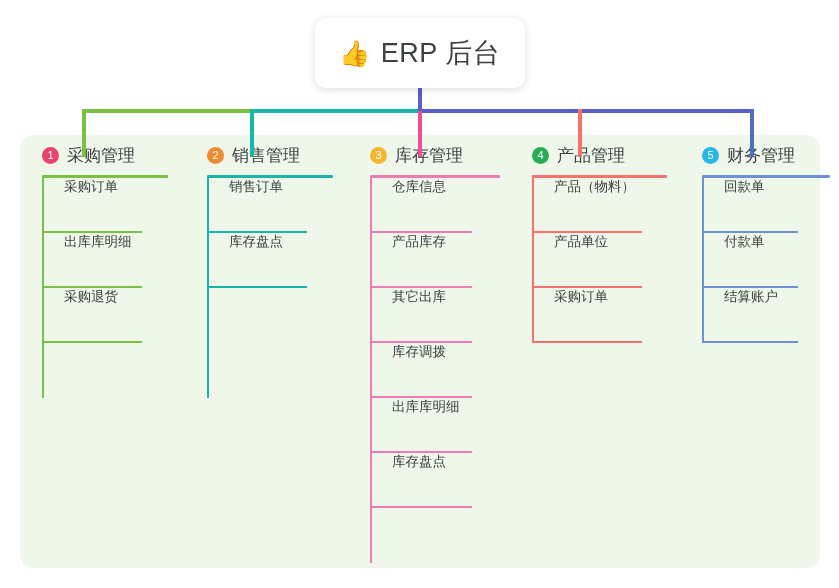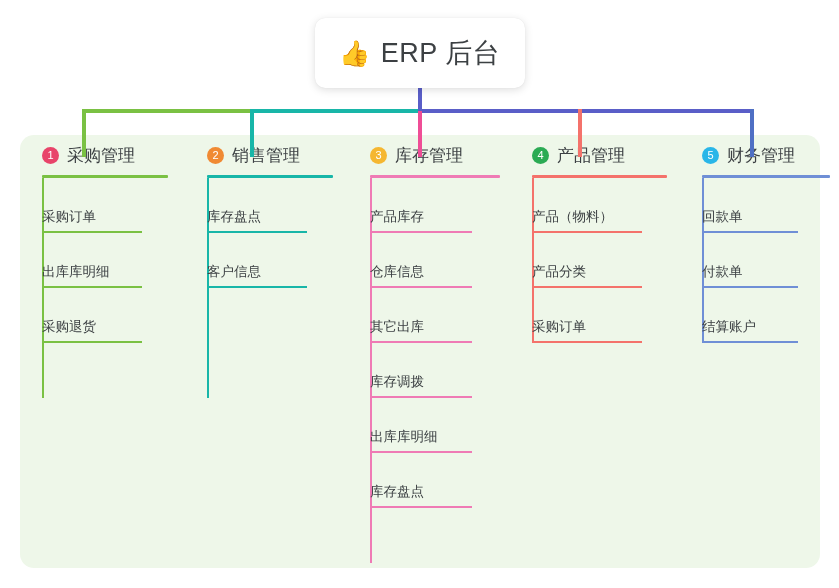--- a/index.html
+++ b/index.html
@@ -144,21 +144,22 @@
     position: absolute;
     left: 0;
     top: 0;
     width: 2px;
   }
   .leaf {
     position: relative;
     height: 55px;
     box-sizing: border-box;
     display: flex;
-    align-items: flex-end;
+    align-items: flex-start;
+    padding-left: 22px;
     padding-bottom: 3px;
   }
   .leaf-label {
     font-size: 13.5px;
     color: #3c4043;
     white-space: nowrap;
     padding-bottom: 4px;
   }
   .leaf-rule {
     position: absolute;
@@ -217,43 +218,43 @@
     </div>
     <div class="column" style="left: 165px; width: 150px;">
       <div class="col-head">
         <span class="badge" style="background: rgb(240, 138, 51);">2</span>
         <span class="col-title">销售管理</span>
       </div>
       <div class="head-rule" style="width: 126px; background: rgb(24, 182, 168);"></div>
       <div class="leaves">
         <div class="spine" style="background: rgb(24, 182, 168); height: 220px;"></div>
         <div class="leaf">
+          <span class="leaf-label">销售订单</span>
+          <div class="leaf-rule" style="width: 100px; background: rgb(24, 182, 168);"></div>
+        </div>
+        <div class="leaf">
           <span class="leaf-label">库存盘点</span>
           <div class="leaf-rule" style="width: 100px; background: rgb(24, 182, 168);"></div>
         </div>
-        <div class="leaf">
-          <span class="leaf-label">客户信息</span>
-          <div class="leaf-rule" style="width: 100px; background: rgb(24, 182, 168);"></div>
-        </div>
       </div>
     </div>
     <div class="column" style="left: 328px; width: 155px;">
       <div class="col-head">
         <span class="badge" style="background: rgb(245, 183, 49);">3</span>
         <span class="col-title">库存管理</span>
       </div>
       <div class="head-rule" style="width: 130px; background: rgb(239, 123, 181);"></div>
       <div class="leaves">
         <div class="spine" style="background: rgb(239, 123, 181); height: 385px;"></div>
         <div class="leaf">
+          <span class="leaf-label">仓库信息</span>
+          <div class="leaf-rule" style="width: 102px; background: rgb(239, 123, 181);"></div>
+        </div>
+        <div class="leaf">
           <span class="leaf-label">产品库存</span>
-          <div class="leaf-rule" style="width: 102px; background: rgb(239, 123, 181);"></div>
-        </div>
-        <div class="leaf">
-          <span class="leaf-label">仓库信息</span>
           <div class="leaf-rule" style="width: 102px; background: rgb(239, 123, 181);"></div>
         </div>
         <div class="leaf">
           <span class="leaf-label">其它出库</span>
           <div class="leaf-rule" style="width: 102px; background: rgb(239, 123, 181);"></div>
         </div>
         <div class="leaf">
           <span class="leaf-label">库存调拨</span>
           <div class="leaf-rule" style="width: 102px; background: rgb(239, 123, 181);"></div>
         </div>
@@ -273,21 +274,21 @@
         <span class="col-title">产品管理</span>
       </div>
       <div class="head-rule" style="width: 135px; background: rgb(244, 114, 107);"></div>
       <div class="leaves">
         <div class="spine" style="background: rgb(244, 114, 107); height: 165px;"></div>
         <div class="leaf">
           <span class="leaf-label">产品（物料）</span>
           <div class="leaf-rule" style="width: 110px; background: rgb(244, 114, 107);"></div>
         </div>
         <div class="leaf">
-          <span class="leaf-label">产品分类</span>
+          <span class="leaf-label">产品单位</span>
           <div class="leaf-rule" style="width: 110px; background: rgb(244, 114, 107);"></div>
         </div>
         <div class="leaf">
           <span class="leaf-label">采购订单</span>
           <div class="leaf-rule" style="width: 110px; background: rgb(244, 114, 107);"></div>
         </div>
       </div>
     </div>
     <div class="column" style="left: 660px; width: 145px;">
       <div class="col-head">

